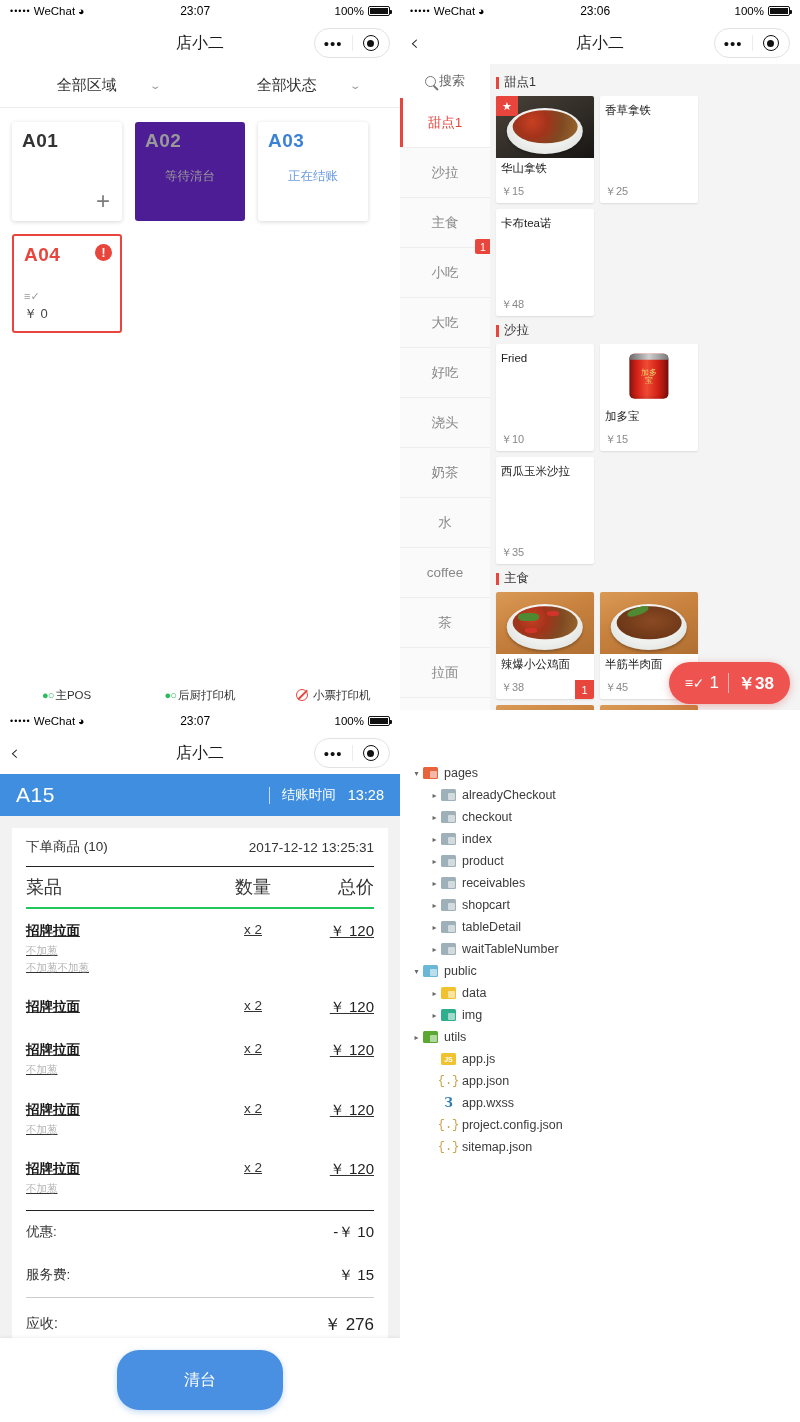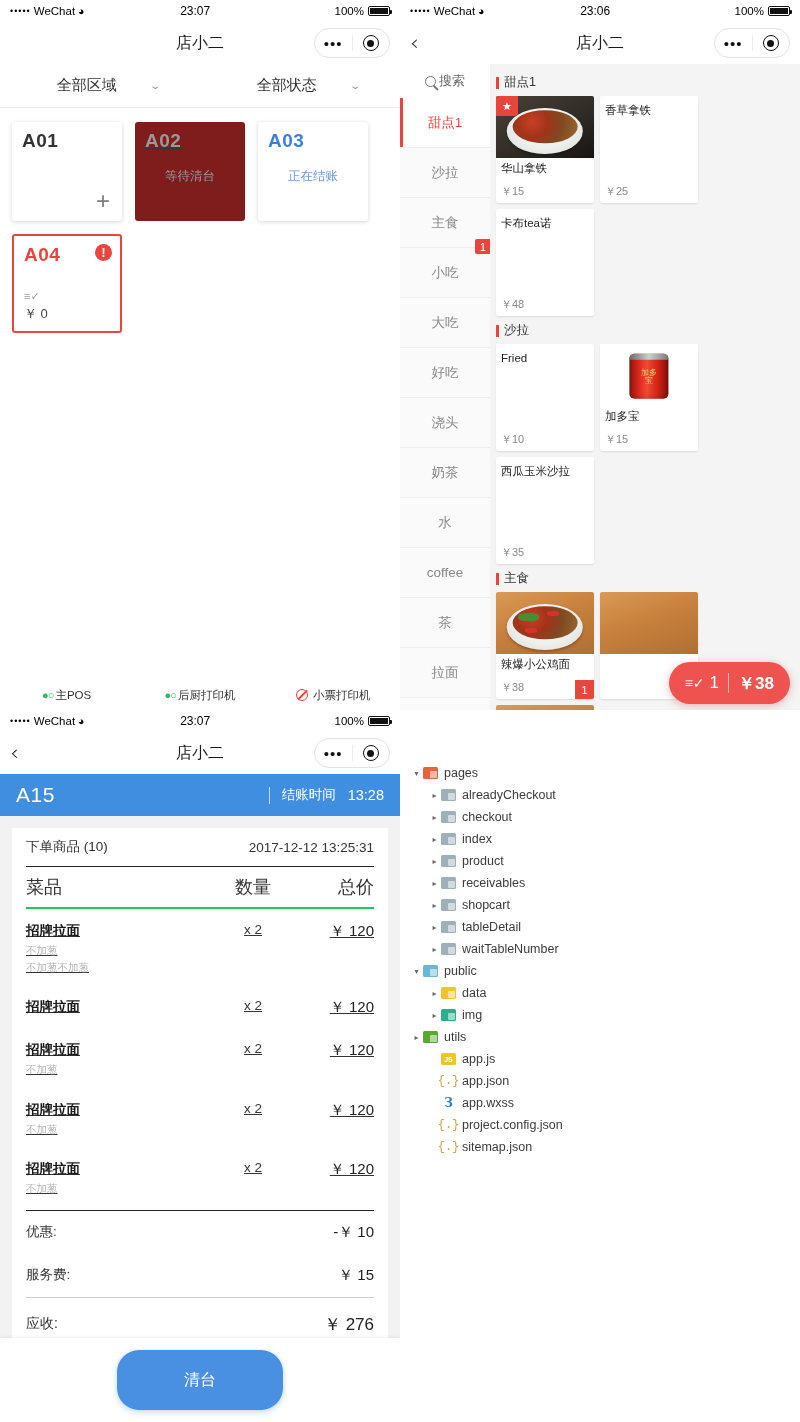--- a/index.html
+++ b/index.html
@@ -90,21 +90,21 @@
   }
   .tcard .tname{ font-size:19px; font-weight:bold; letter-spacing:.5px; }
   .tcard .tstatus{
     font-size:12.5px; text-align:center; margin-top:16px;
   }
   .tcard.free .tname{ color:#333; }
   .tcard .plus{
     position:absolute; right:12px; bottom:8px; font-size:24px;
     color:#7b7b7b; font-weight:300; line-height:1;
   }
-  .tcard.waiting{ background:#7f1d1d; box-shadow:none;text-decoration:underline; }
+  .tcard.waiting{ background:#4c1d95; box-shadow:none; }
   .tcard.waiting .tname{ color:#999; }
   .tcard.waiting .tstatus{ color:#999; }
   .tcard.paying .tname{ color:#3b82d6; }
   .tcard.paying .tstatus{ color:#6b9ce0; }
   .tcard.alert{
     border:2px solid #e8453c; box-shadow:none;
   }
   .tcard.alert .tname{ color:#e8453c; }
   .badge-excl{
     position:absolute; right:8px; top:8px; width:17px; height:17px;
@@ -594,20 +594,33 @@
           </div>
           <div class="gmeta">
             <div class="gname">辣爆小公鸡面</div>
           </div>
           <div class="gprice">￥38</div>
           <span class="gbadge">1</span>
         </div>
         <div class="gcard">
           <div class="gthumb">
             <div class="ph ph-wood">
+                <div class="bowl"></div>
+                <div class="food f-beef"></div>
+              <div class="veg" style="left:28%;top:26%;transform:rotate(-20deg);"></div>
+              </div>
+          </div>
+          <div class="gmeta">
+            <div class="gname">半筋半肉面</div>
+          </div>
+          <div class="gprice">￥45</div>
+        </div>
+        <div class="gcard">
+          <div class="gthumb">
+            <div class="ph ph-wood">
               </div>
           </div>
 
         </div>
 
         <div class="gcard">
           <div class="gthumb">
             <div class="ph ph-wood"></div>
           </div>
 

